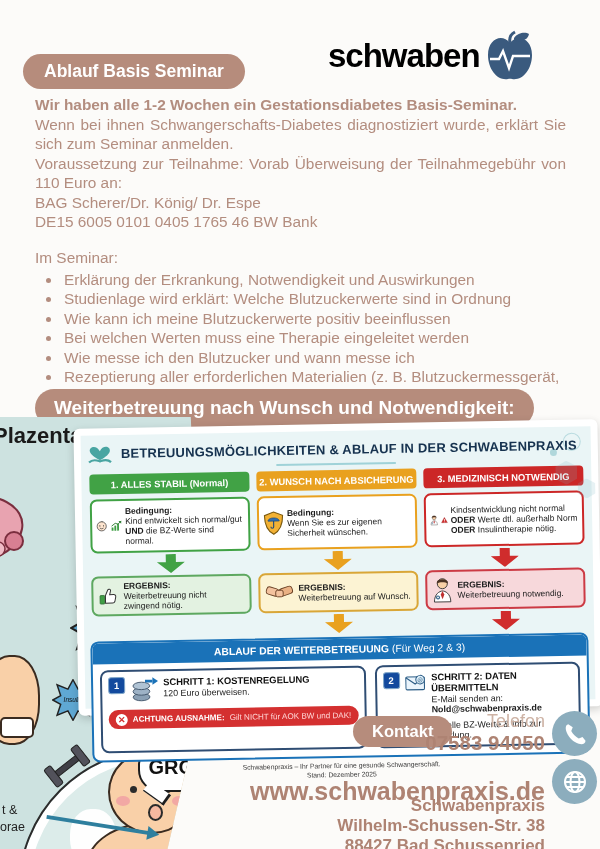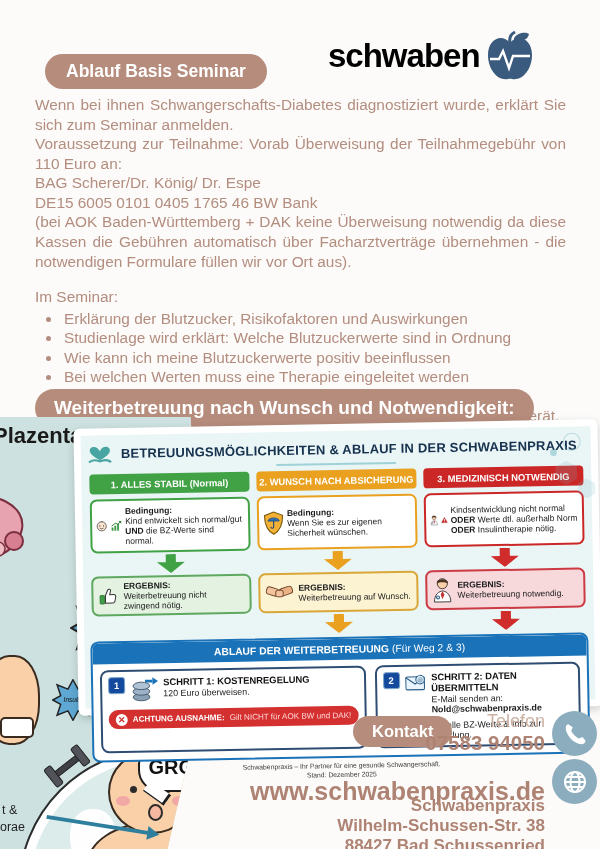--- a/index.html
+++ b/index.html
@@ -1,21 +1,21 @@
 <!DOCTYPE html>
 <html><head>
 <meta charset="utf-8">
 <style>
   html,body{margin:0;padding:0;}
   body{width:600px;height:849px;position:relative;overflow:hidden;background:#fcfbf9;
        font-family:"Liberation Sans",sans-serif;}
   
   .badge{position:absolute;background:#b68c7c;color:#fff;font-weight:bold;border-radius:20px;
          display:inline-block;white-space:nowrap;}
-  #seminar-badge{left:45px;top:54px;font-size:17.5px;padding:7px 21px;}
+  #seminar-badge{left:23px;top:54px;font-size:17.5px;padding:7px 21px;}
   #logo{position:absolute;left:328px;top:30px;display:flex;align-items:center;}
   #logo .bold{font-weight:800;font-size:33px;color:#000000;letter-spacing:-1px;}
   #logo .light{font-weight:300;font-size:33px;color:#4a6786;letter-spacing:-1px;}
   #logo svg{margin-left:4px;}
   
   #intro{position:absolute;left:35px;top:95px;width:531px;color:#b38d7f;font-size:15.4px;
          line-height:1.27;}
   #intro p{margin:0;text-align:justify;}
   #intro p.nj{text-align:left;}
   #intro .lead{font-weight:bold;}
@@ -118,28 +118,28 @@
   <span class="bold">schwaben</span>
   <svg width="52" height="52" viewBox="0 0 52 52">
     <path d="M26 13 C18 3 4 9 4 25 C4 40 14 51 24 49 C25 48.8 27 48.8 28 49 C38 51 48 40 48 25 C48 9 34 3 26 13 Z" fill="#3a5a7e"></path>
     <path d="M26 13 C25 8 27 4 31 2" stroke="#3a5a7e" stroke-width="3" fill="none"></path>
     <path d="M30 8 C34 2 42 2 45 4 C44 10 36 13 30 10 Z" fill="#3a5a7e"></path>
     <polyline points="6,29 15,29 19,21 25,38 29,26 46,26" fill="none" stroke="#ffffff" stroke-width="2.4"></polyline>
   </svg>
 </div>
 
 <div id="intro">
+  <p class="lead nj">Wir haben alle 1-2 Wochen ein Gestationsdiabetes Basis-Seminar.</p>
   <p>Wenn bei ihnen Schwangerschafts-Diabetes diagnostiziert wurde, erklärt Sie sich zum Seminar anmelden.</p>
   <p>Voraussetzung zur Teilnahme:  Vorab Überweisung der Teilnahmegebühr von 110 Euro an:</p>
   <p class="nj">BAG Scherer/Dr. König/ Dr. Espe</p>
   <p class="nj">DE15 6005 0101 0405 1765 46 BW Bank</p>
-  <p>(bei AOK Baden-Württemberg + DAK keine Überweisung notwendig da diese Kassen die Gebühren automatisch über Facharztverträge übernehmen - die notwendigen Formulare füllen wir vor Ort aus).</p>
   <p class="nj" id="im-seminar">Im Seminar:</p>
   <ul>
-    <li>Erklärung der Blutzucker, Risikofaktoren und Auswirkungen</li>
+    <li>Erklärung der Erkrankung, Notwendigkeit und Auswirkungen</li>
     <li>Studienlage wird erklärt: Welche Blutzuckerwerte sind in Ordnung</li>
     <li>Wie kann ich meine Blutzuckerwerte positiv beeinflussen</li>
     <li>Bei welchen Werten muss eine Therapie eingeleitet werden</li>
     <li>Wie messe ich den Blutzucker und wann messe ich</li>
     <li>Rezeptierung aller erforderlichen Materialien (z. B. Blutzuckermessgerät, Teststreifen, Stechhilfen)</li>
   </ul>
 </div>
 
 <div id="weiter-banner" class="badge">Weiterbetreuung nach Wunsch und Notwendigkeit:</div>
 

